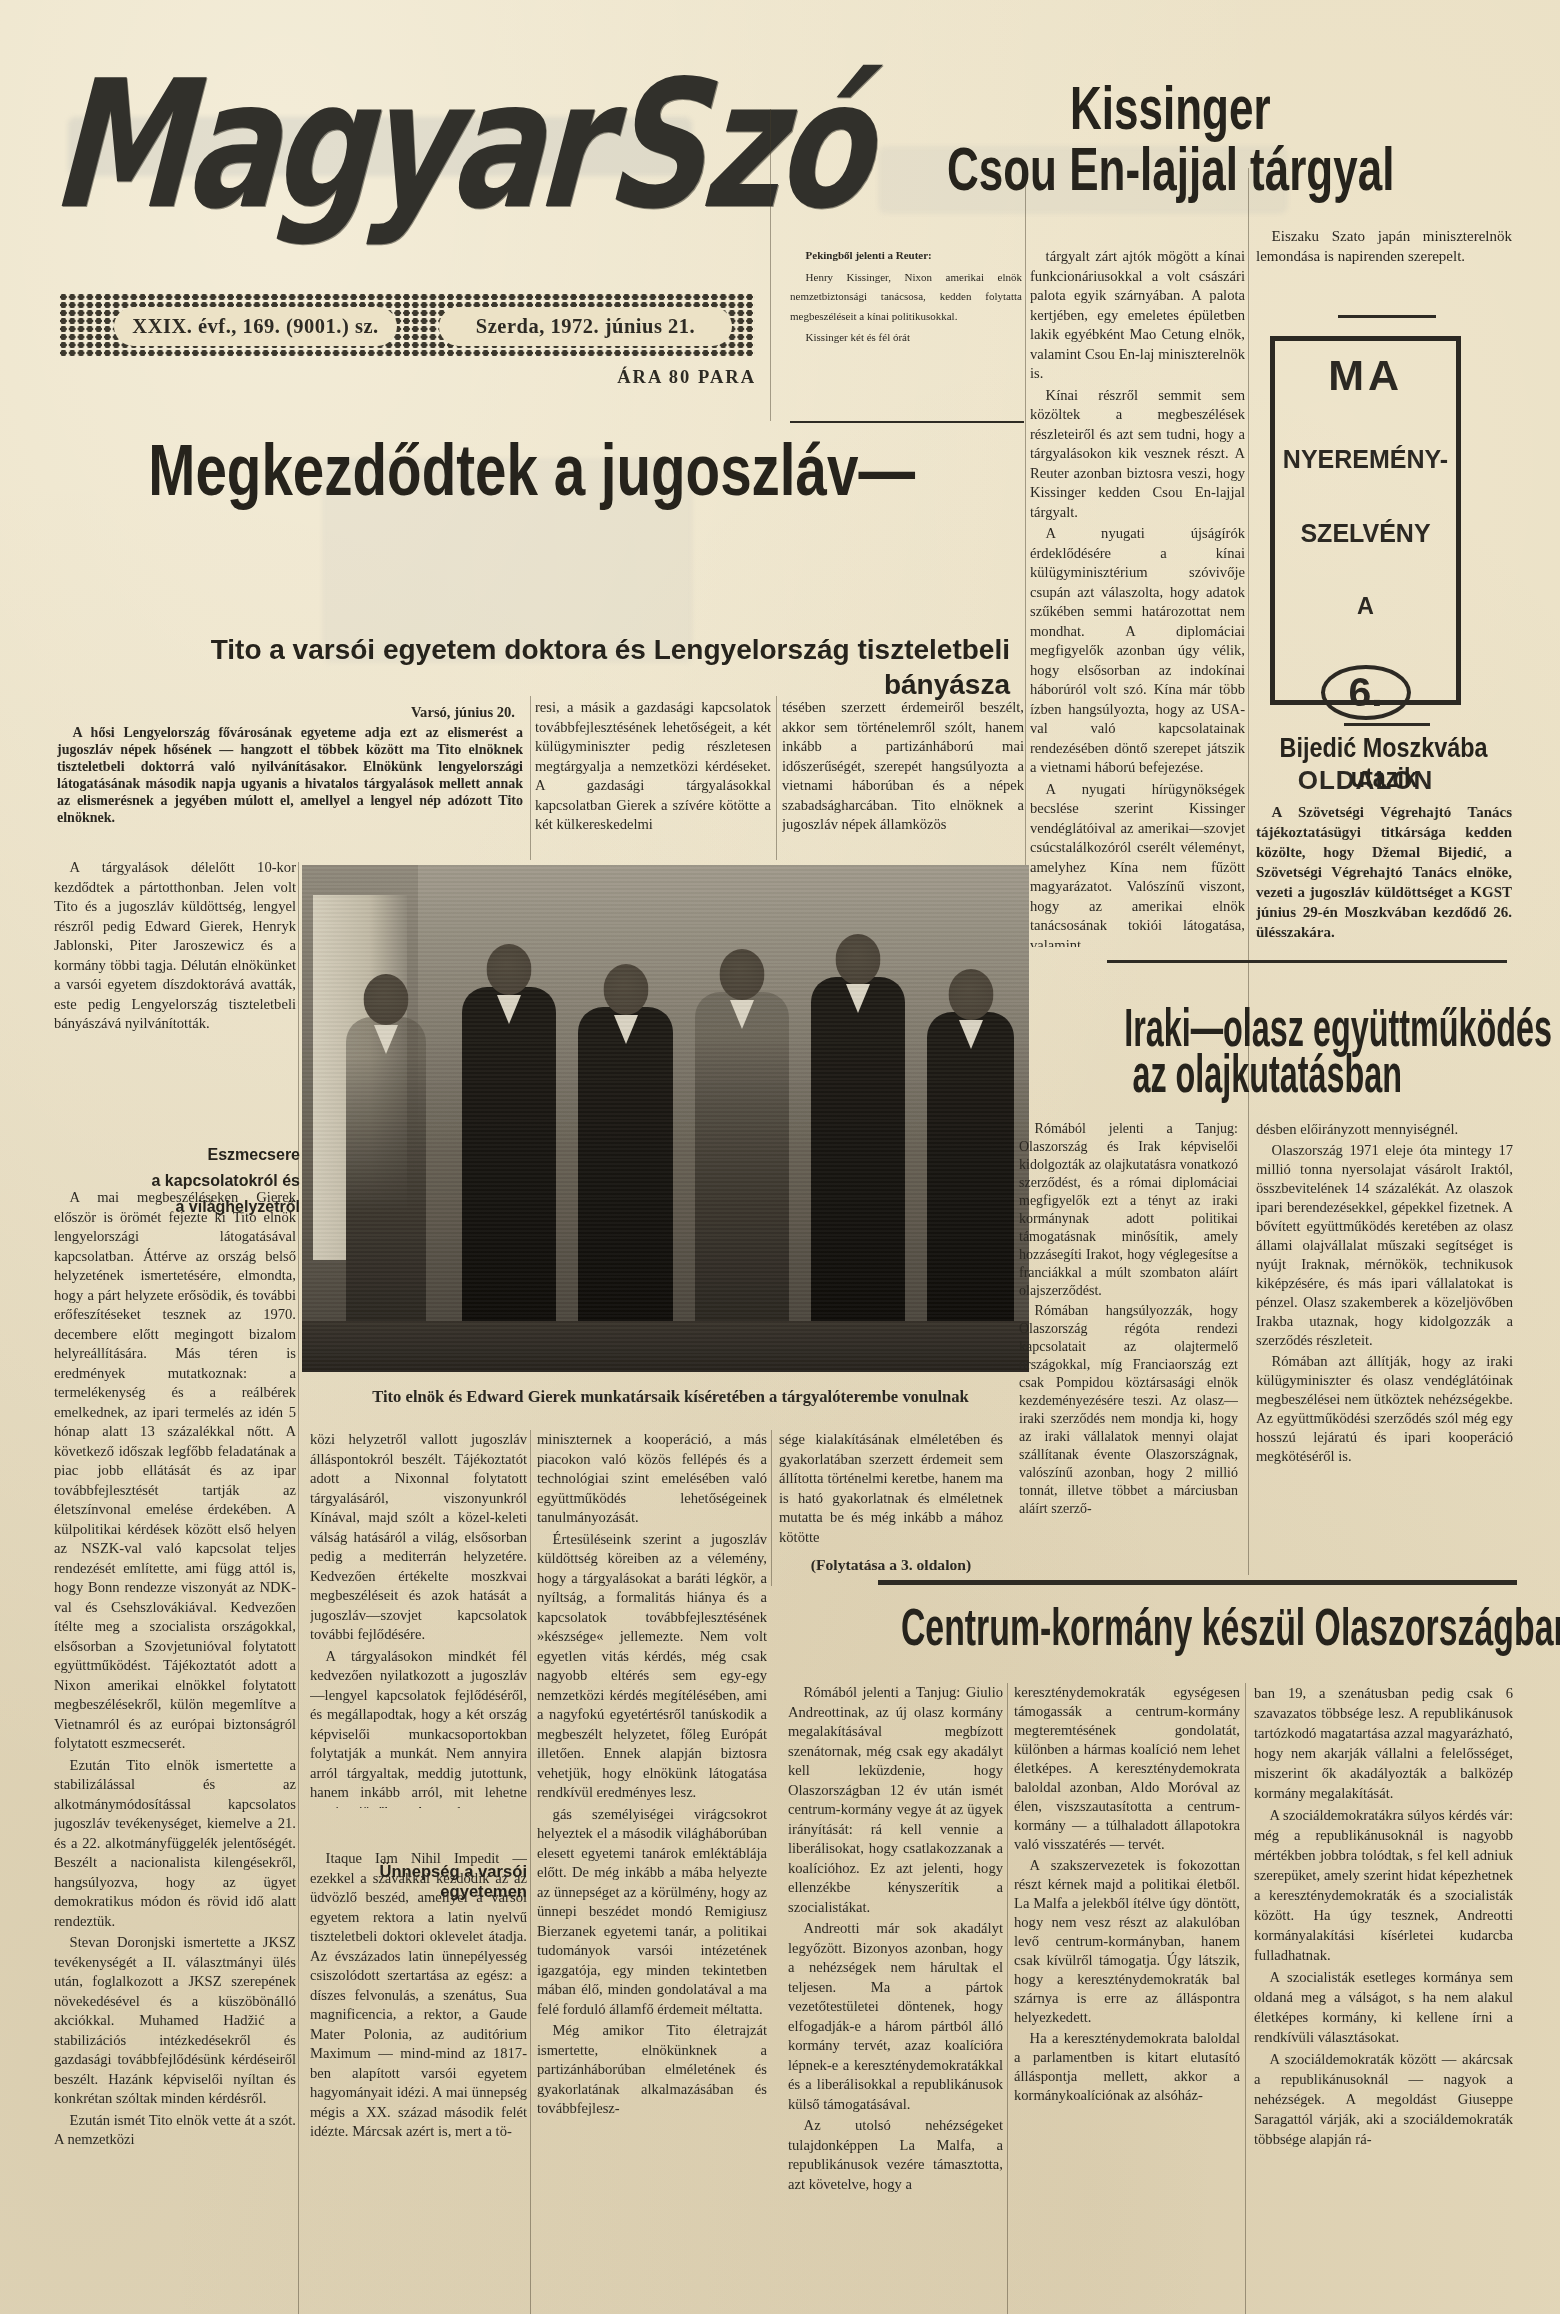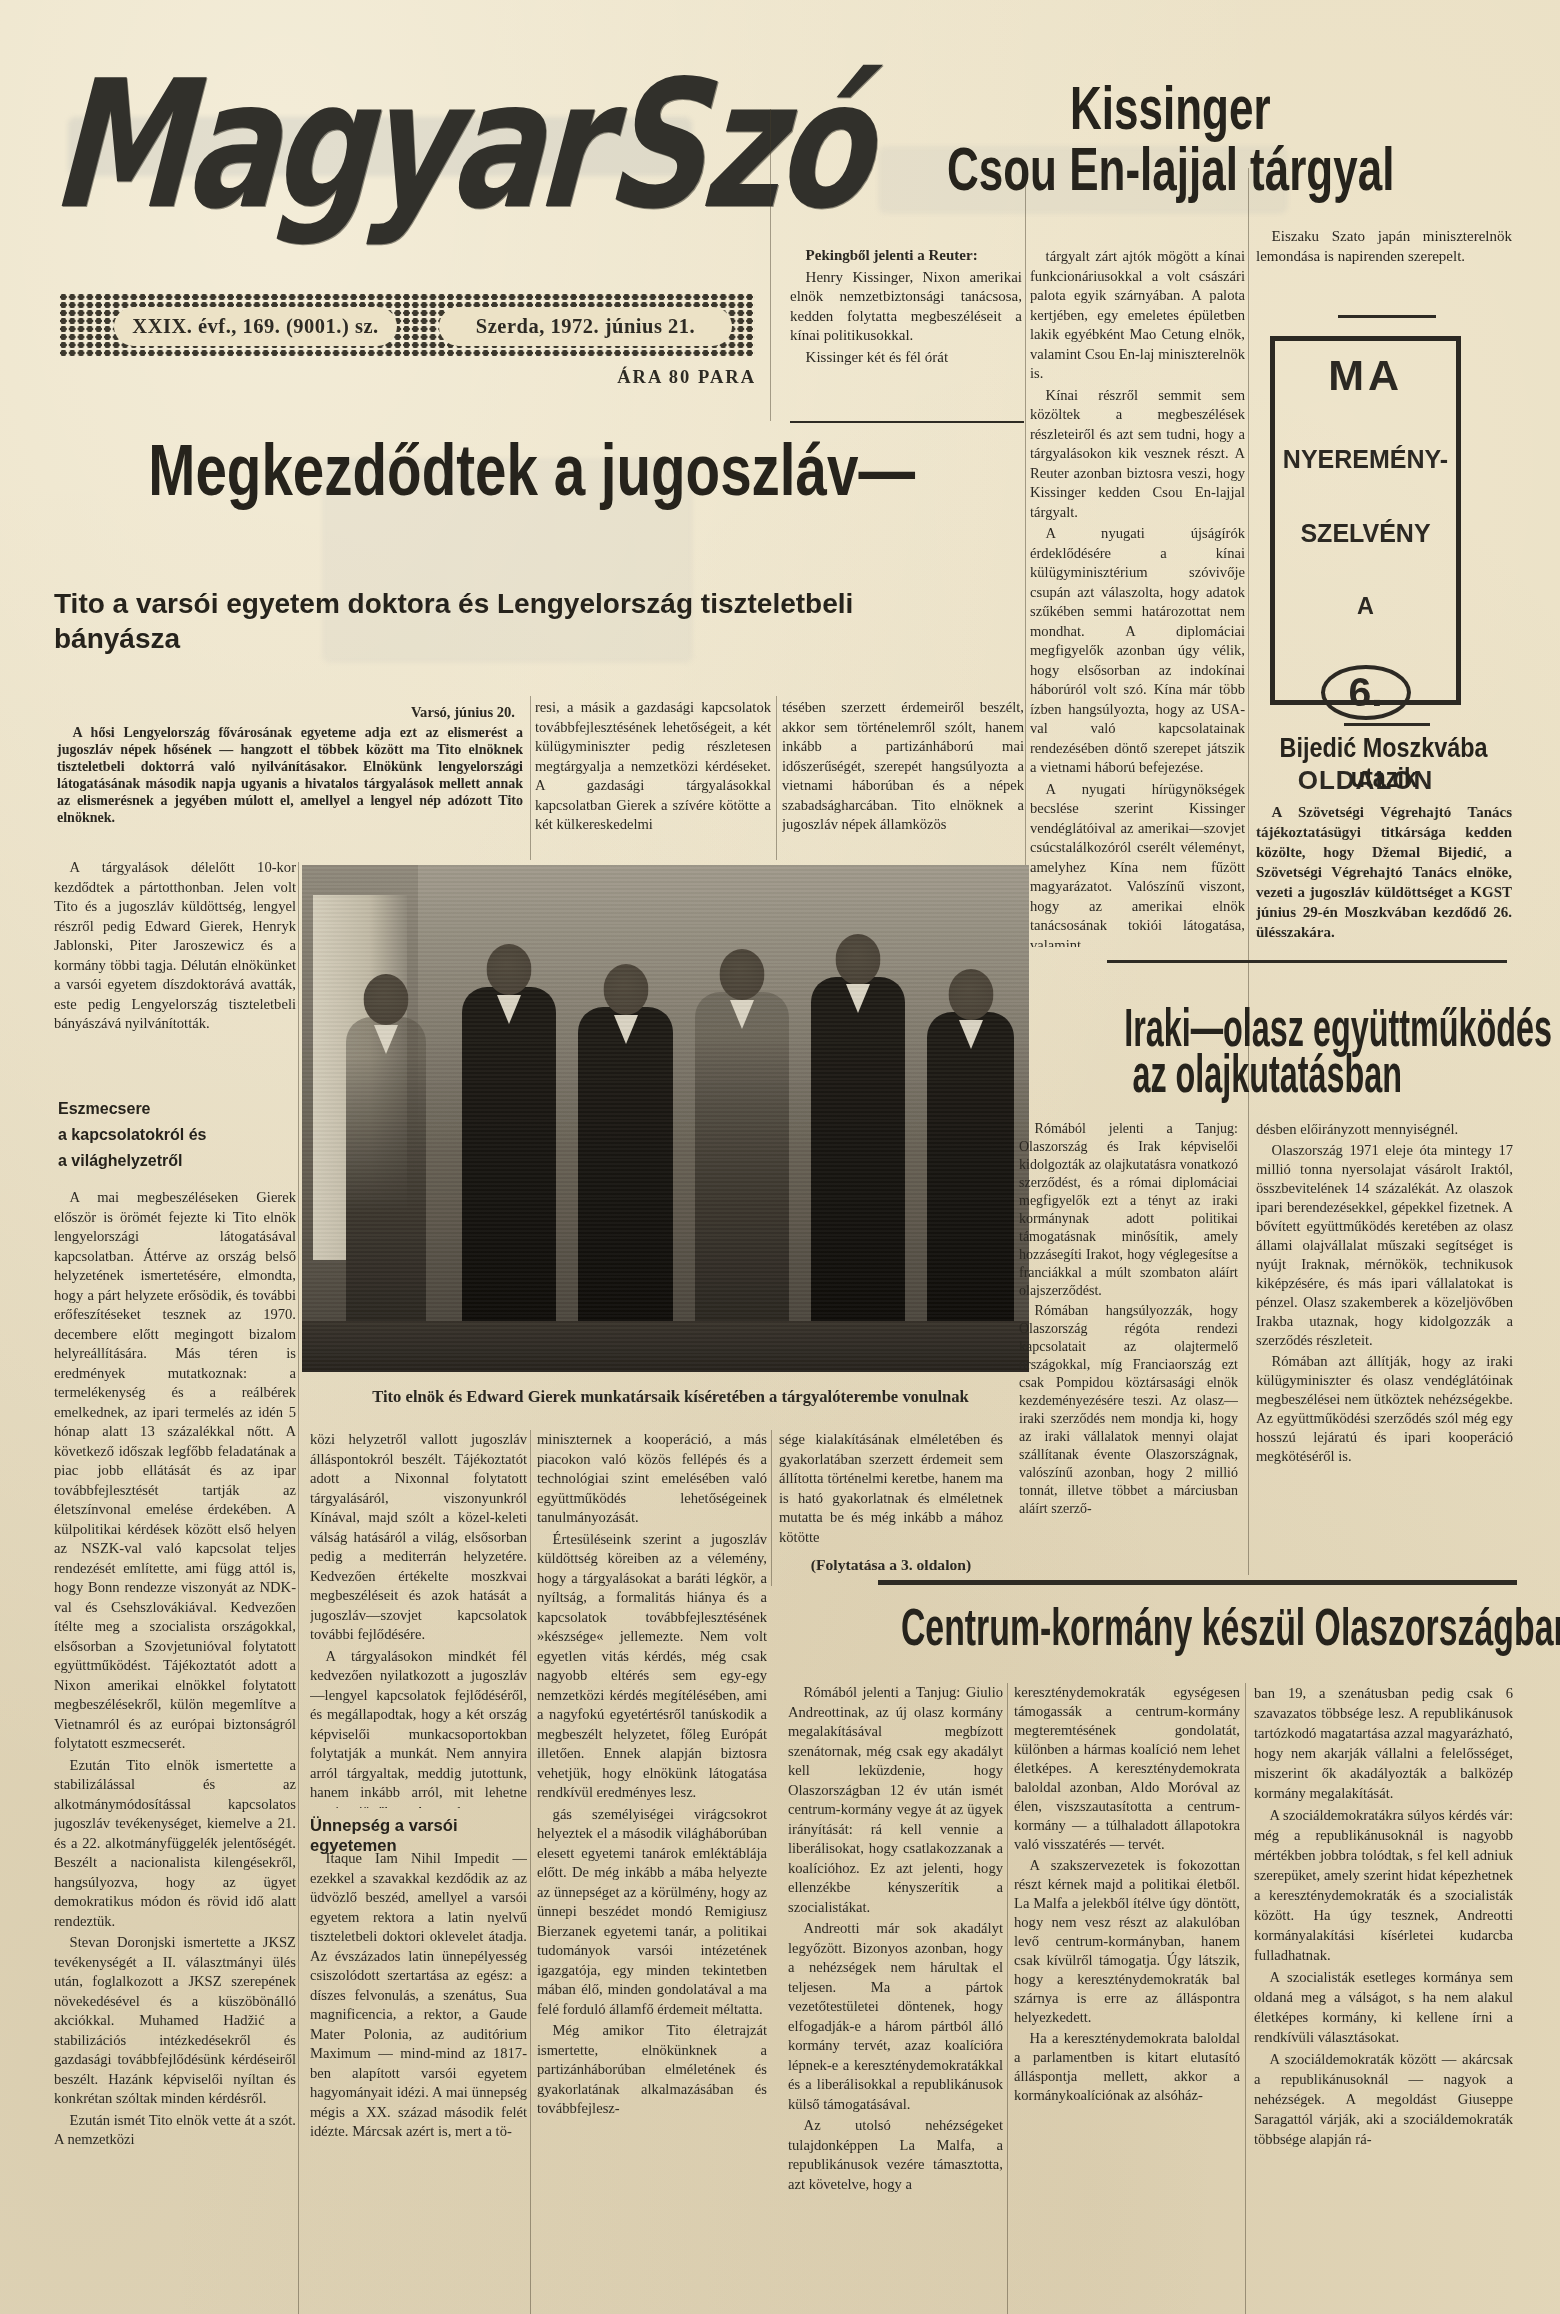--- a/index.html
+++ b/index.html
@@ -38,21 +38,21 @@
     color:#26231c;text-align:center;white-space:nowrap;}
   .hl > span{display:inline-block;transform-origin:center;}
   
   .col{position:absolute;overflow:hidden;font-size:14.6px;line-height:19.5px;
     text-align:justify;}
   .col p{margin:0 0 2px 0;text-indent:15.6px;}
   .col p.noind{text-indent:0;}
   .bold p, p.bold{font-weight:bold;}
   .datep{font-weight:bold;}
   .subhead-sm{position:absolute;font-family:"Liberation Sans", sans-serif;font-weight:bold;
-    color:#26231c;text-align:left;white-space:pre-line;}
+    color:#26231c;text-align:right;white-space:pre-line;margin-top:46px;}
   
   #lottery{left:1270px;top:336px;width:191px;height:369px;border:5.9px solid #2c2923;
     display:flex;flex-direction:column;align-items:center;justify-content:space-between;
     padding:9.8px 3.9px 13.7px 3.9px;box-sizing:border-box;
     font-family:"Liberation Sans", sans-serif;font-weight:bold;color:#2c2923;text-align:center;gap:45px;}
   #lottery .ma{font-size:43px;letter-spacing:3.9px;}
   #lottery .ny{font-size:25px;letter-spacing:0px;}
   #lottery .a{font-size:23.4px;}
   #lottery .circle{width:82px;height:74px;border:4.9px solid #2c2923;border-radius:50%;
     display:flex;align-items:center;justify-content:center;font-size:41px;}
@@ -114,21 +114,21 @@
   <div class="hrule" style="left:1344px;top:723px;width:86px;height:2.9px;"></div>
   <div class="hrule" style="left:1107px;top:960px;width:400px;height:2.9px;"></div>
   <div class="hrule" style="left:878px;top:1580px;width:639px;height:4.9px;"></div>
 
   <div class="hl" style="left:829px;top:76px;width:683px;font-size:55px;">
     <span style="transform:scale(.8,1.1);">Kissinger</span>
   </div>
   <div class="hl" style="left:829px;top:137px;width:683px;font-size:55px;">
     <span style="transform:scale(.8,1.1);">Csou En-lajjal tárgyal</span>
   </div>
-  <div class="col" style="left:790px;top:246px;width:232px;height:174px;font-size:15px;line-height:19.5px;">
+  <div class="col" style="left:790px;top:246px;width:232px;height:174px;font-size:11px;line-height:19.5px;">
       <p class="bold">Pekingből jelenti a Reuter:</p>
       <p>Henry Kissinger, Nixon amerikai elnök nemzetbiztonsági tanácsosa, kedden folytatta megbeszéléseit a kínai politikusokkal.</p>
       <p>Kissinger két és fél órát</p>
     </div>
   <div class="col" style="left:1030px;top:247px;width:215px;height:700px;">
       <p>tárgyalt zárt ajtók mögött a kínai funkcionáriusokkal a volt császári palota egyik szárnyában. A palota kertjében, egy emeletes épületben lakik egyébként Mao Cetung elnök, valamint Csou En-laj miniszterelnök is.</p>
       <p>Kínai részről semmit sem közöltek a megbeszélések részleteiről és azt sem tudni, hogy a tárgyalásokon kik vesznek részt. A Reuter azonban biztosra veszi, hogy Kissinger kedden Csou En-lajjal tárgyalt.</p>
       <p>A nyugati újságírók érdeklődésére a kínai külügyminisztérium szóvivője csupán azt válaszolta, hogy adatok szűkében semmi határozottat nem mondhat. A diplomáciai megfigyelők azonban úgy vélik, hogy elsősorban az indokínai háborúról volt szó. Kína már több ízben hangsúlyozta, hogy az USA-val való kapcsolatainak rendezésében döntő szerepet játszik a vietnami háború befejezése.</p>
       <p>A nyugati hírügynökségek becslése szerint Kissinger vendéglátóival az amerikai—szovjet csúcstalálkozóról cserélt véleményt, amelyhez Kína nem fűzött magyarázatot. Valószínű viszont, hogy az amerikai elnök tanácsosának tokiói látogatása, valamint</p>
     </div>

